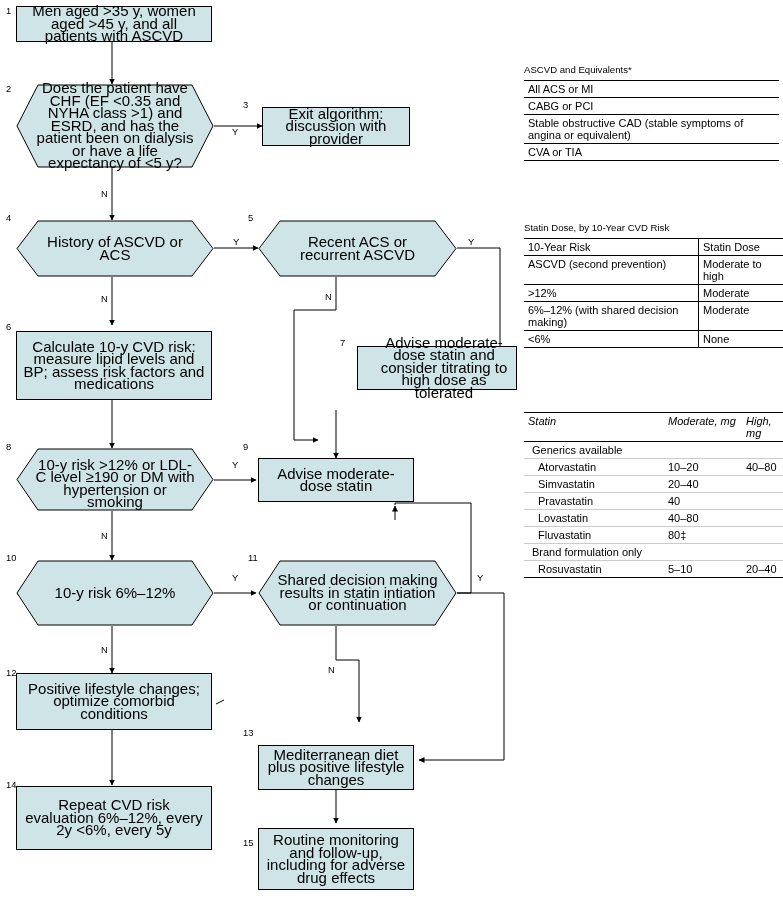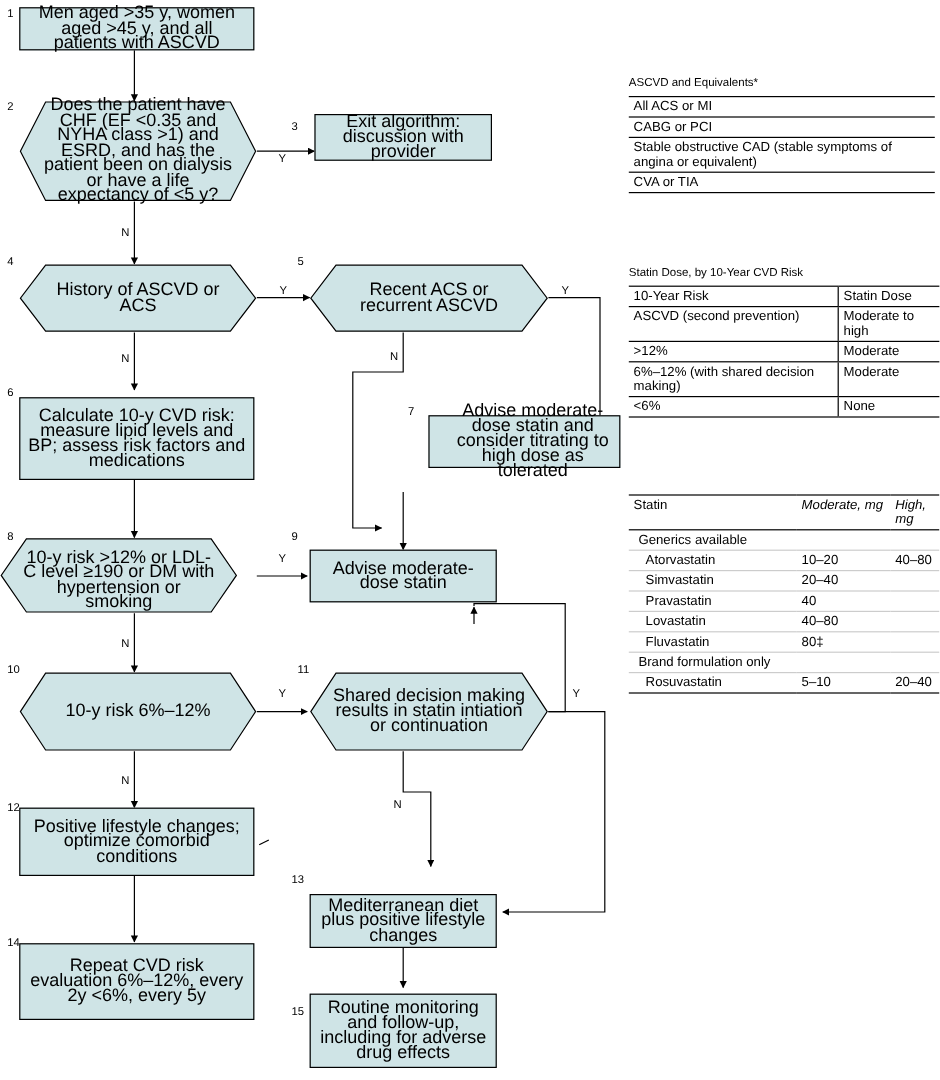--- a/index.html
+++ b/index.html
@@ -110,20 +110,21 @@
   .statintab tr:first-child th, .statintab tr:first-child td {
     border-top: 1px solid #000;
   }
   .dosetab tr td, .dosetab tr th {
     border: 0;
     border-bottom: 1px solid #cccccc;
   }
   .dosetab tr.head th {
     border-top: 1px solid #000;
     border-bottom: 1px solid #000;
+    font-style: italic;
   }
   .dosetab tr.last td {
     border-bottom: 1px solid #000;
   }
   .dosetab td.ind { padding-left: 14px; }
   .dosetab td.grp { font-style: normal; padding-left: 8px; }
   .it { font-style: italic; }
   .indent { padding-left: 12px; }
 </style>
 </head>
@@ -187,21 +188,21 @@
 
   <div class="num" style="left:6px; top:84px;">2</div>
   <div class="node hex" style="left:16px; top:84px; width:198px; height:84px;">
     <svg width="198" height="84" viewBox="0 0 198 84">
         <polygon points="22,1 176,1 197,42 176,83 22,83 1,42" fill="#cfe4e6" stroke="#000" stroke-width="1"></polygon>
       </svg>
     <span class="hex-label">Does the patient have CHF (EF &lt;0.35 and NYHA class &gt;1) and ESRD, and has the patient been on dialysis or have a life expectancy of &lt;5 y?</span>
   </div>
 
   <div class="num" style="left:243px; top:100px;">3</div>
-  <div class="node" style="left:262px; top:95px; width:148px; height:39px;justify-content:flex-end;">
+  <div class="node" style="left:262px; top:107px; width:148px; height:39px;justify-content:flex-end;">
     <span>Exit algorithm: discussion with provider</span>
   </div>
   <div class="edge-label" style="left:232px; top:127px;">Y</div>
   <div class="edge-label" style="left:101px; top:189px;">N</div>
 
   <div class="num" style="left:6px; top:213px;">4</div>
   <div class="node hex" style="left:16px; top:220px; width:198px; height:57px;">
     <svg width="198" height="57" viewBox="0 0 198 57">
         <polygon points="22,1 176,1 197,28.5 176,56 22,56 1,28.5" fill="#cfe4e6" stroke="#000" stroke-width="1"></polygon>
       </svg>
@@ -224,21 +225,21 @@
   <div class="node" style="left:16px; top:331px; width:196px; height:69px;">
     <span>Calculate 10-y CVD risk: measure lipid levels and BP; assess risk factors and medications</span>
   </div>
 
   <div class="num" style="left:340px; top:338px;">7</div>
   <div class="node" style="left:357px; top:346px; width:160px; height:44px;padding-left:20px;">
     <span>Advise moderate-dose statin and consider titrating to high dose as tolerated</span>
   </div>
 
   <div class="num" style="left:6px; top:442px;">8</div>
-  <div class="node hex" style="left:0; top:448px; width:198px; height:71px;">
+  <div class="node hex" style="left:16px; top:448px; width:198px; height:71px;">
     <svg width="198" height="63" viewBox="0 0 198 63">
         <polygon points="22,1 176,1 197,31.5 176,62 22,62 1,31.5" fill="#cfe4e6" stroke="#000" stroke-width="1"></polygon>
       </svg>
     <span class="hex-label">10-y risk &gt;12% or LDL-C level ≥190 or DM with hypertension or smoking</span>
   </div>
   <div class="edge-label" style="left:232px; top:460px;">Y</div>
   <div class="edge-label" style="left:101px; top:531px;">N</div>
 
   <div class="num" style="left:243px; top:442px;">9</div>
   <div class="node" style="left:258px; top:458px; width:156px; height:44px;">

